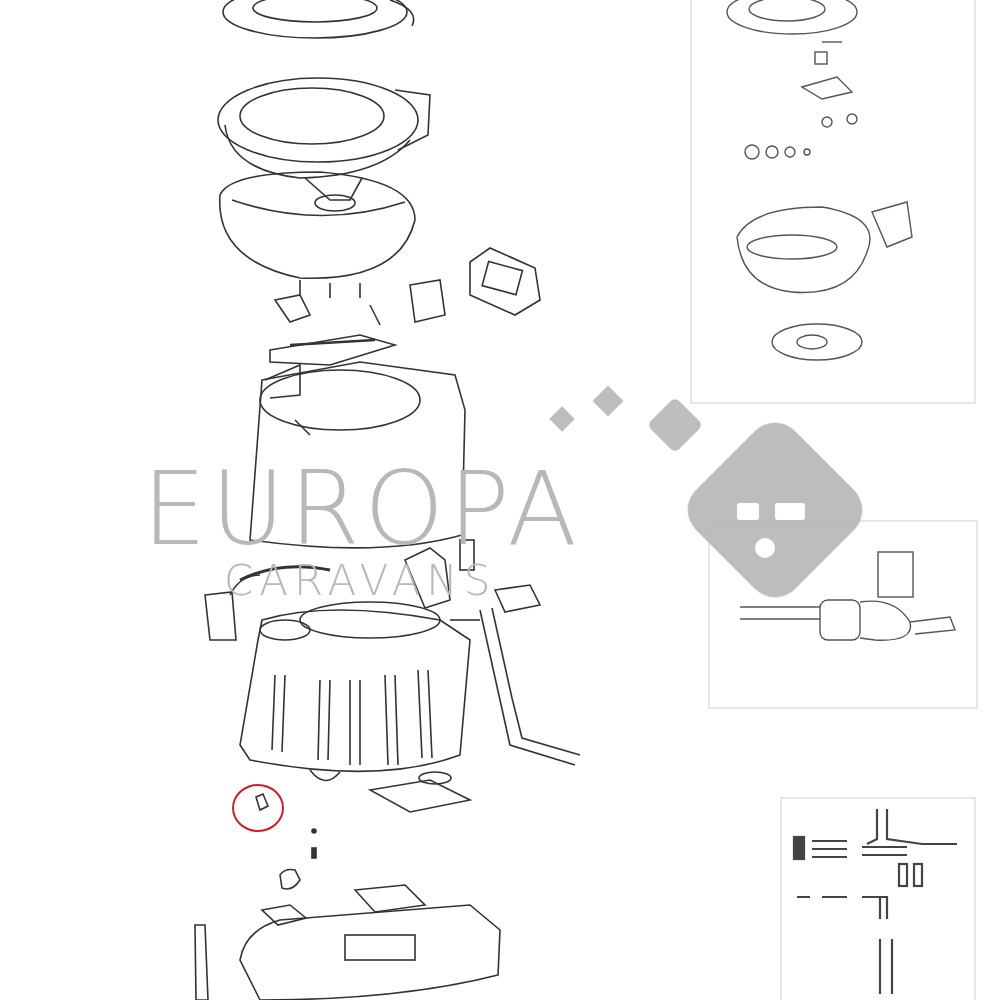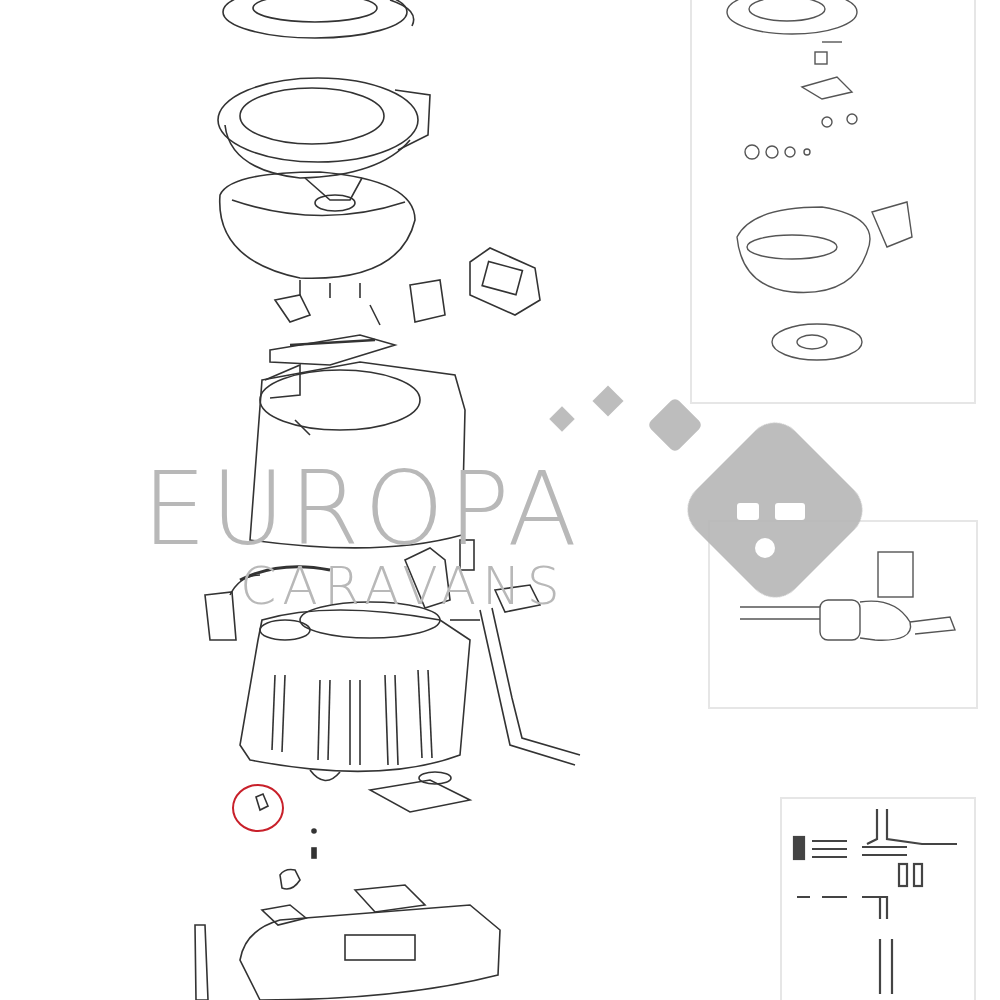--- a/index.html
+++ b/index.html
@@ -167,16 +167,16 @@
       <rect x="655" y="405" width="40" height="40" rx="6" transform="rotate(45 675 425)"></rect>
       <rect x="705" y="440" width="140" height="140" rx="28" transform="rotate(45 775 510)"></rect>
     </g>
     <g fill="#ffffff">
       <rect x="737" y="503" width="22" height="17" rx="3"></rect>
       <rect x="775" y="503" width="30" height="17" rx="3"></rect>
       <circle cx="765" cy="548" r="10"></circle>
     </g>
   </svg>
   <div class="wm-text" style="left:142px; top:458px; font-size:102px;">EUROPA</div>
-  <div class="wm-text" style="left:240px; top:560px; font-size:52px; letter-spacing:6px;">CARAVANS</div>
+  <div class="wm-text" style="left:224px; top:560px; font-size:42px; letter-spacing:6px;">CARAVANS</div>
 </div>
 
 <div class="highlight" style="left:232px; top:784px; width:48px; height:44px;"></div>
 
 </body></html>

